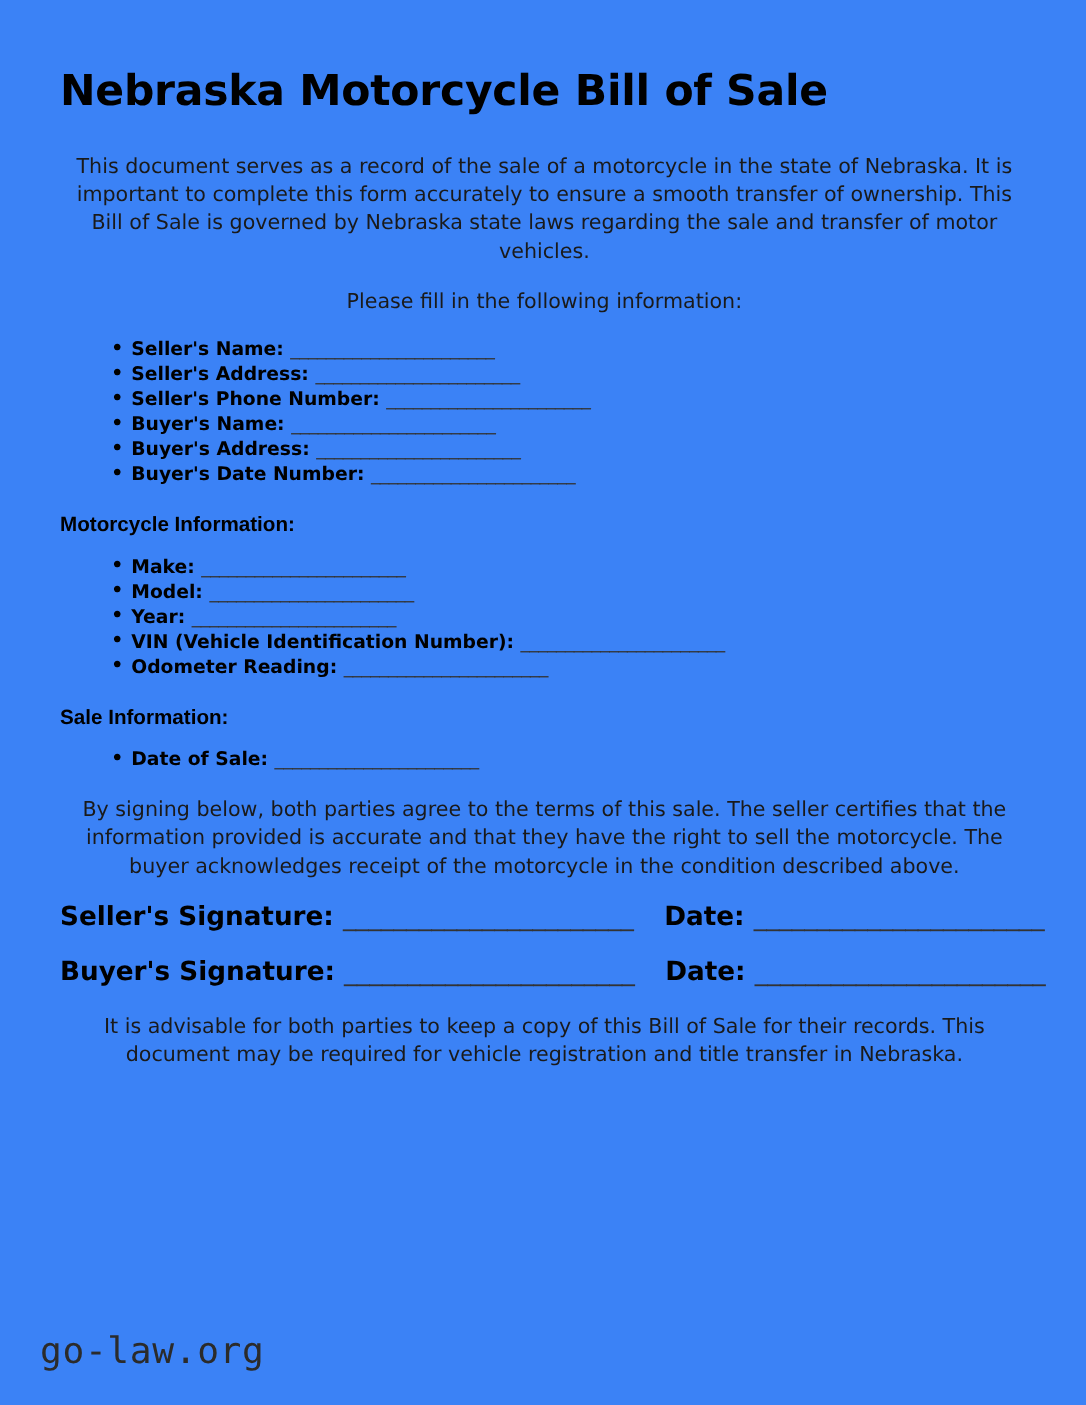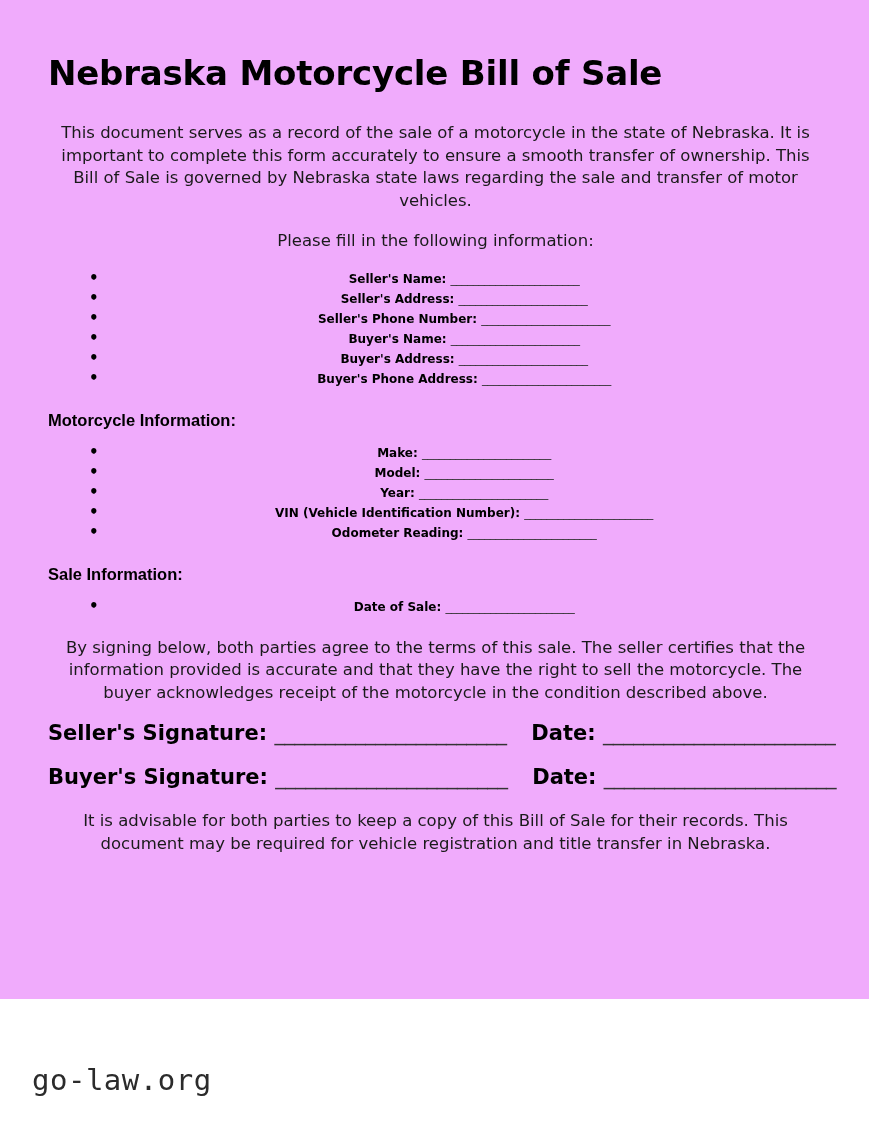--- a/index.html
+++ b/index.html
@@ -12,22 +12,22 @@
     height: 1124px;
     position: relative;
     font-family: "DejaVu Sans", sans-serif;
     color: #000000;
     overflow: hidden;
   }
   .page {
     position: absolute;
     left: 0; top: 0;
     width: 869px;
-    height: 999px;
-    background: #f0abfc;
+    height: 1124px;
+    background: #3b82f6;
   }
   .content {
     position: absolute;
     left: 48px;
     top: 52px;
     width: 775px;
   }
 
   
   .doc-title {
@@ -63,28 +63,27 @@
 
   
   .bullet-list {
     list-style: none;
     margin: 0 0 20px 0;
     padding: 0 0 0 41px;
   }
   .bullet-list li {
     position: relative;
     font-family: "DejaVu Sans", sans-serif;
-    font-size: 12px;
+    font-size: 15px;
     font-weight: bold;
     line-height: 20px;
     color: #000;
     white-space: nowrap;
     padding-left: 16px;
     margin: 0;
-    text-align: center;
   }
   .bullet-list li::before {
     content: "\2022";
     position: absolute;
     left: 0;
     top: -1px;
     font-size: 15px;
     line-height: 20px;
   }
   .blank {
@@ -146,21 +145,21 @@
       </li>
       <li>
         <span class="lbl">Buyer's Name:</span>
         <span class="blank">_______________________</span>
       </li>
       <li>
         <span class="lbl">Buyer's Address:</span>
         <span class="blank">_______________________</span>
       </li>
       <li>
-        <span class="lbl">Buyer's Phone Address:</span>
+        <span class="lbl">Buyer's Date Number:</span>
         <span class="blank">_______________________</span>
       </li>
     </ul>
 
     <h2 class="section-heading">Motorcycle Information:</h2>
 
     <ul class="bullet-list">
       <li>
         <span class="lbl">Make:</span>
         <span class="blank">_______________________</span>

